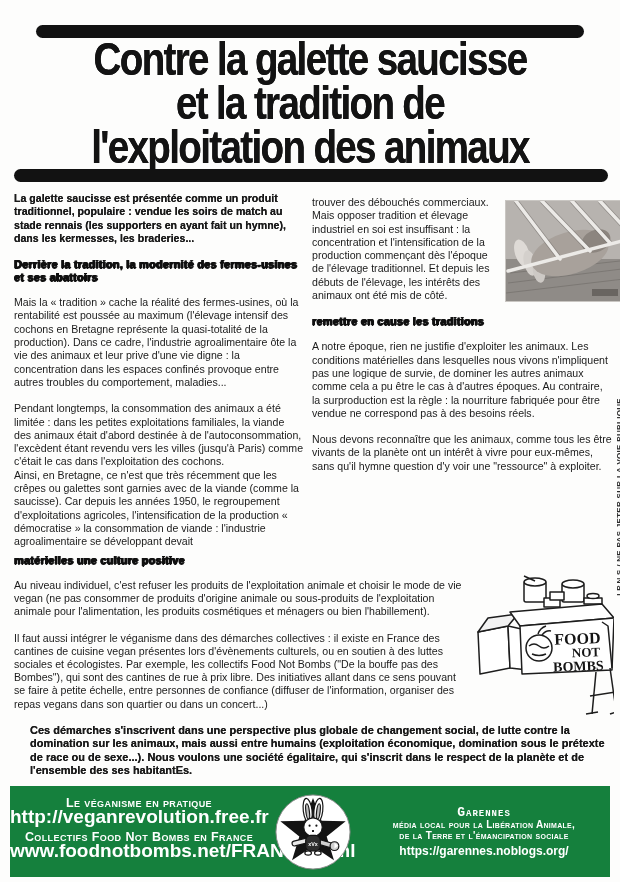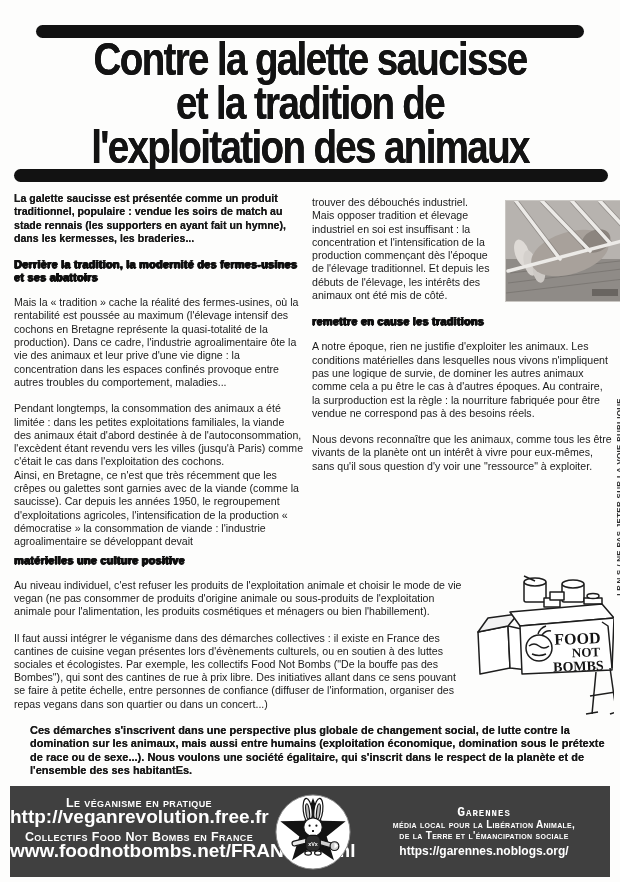--- a/index.html
+++ b/index.html
@@ -40,21 +40,21 @@
     text-shadow:0 0 .4px #1a1a1a;}
   
   .sidenote{
     position:absolute;top:398px;right:5px;transform:rotate(-90deg);
     transform-origin:top right;white-space:nowrap;
     font-size:8px;font-weight:bold;letter-spacing:.3px;color:#2b2b2b;
   }
   
   .footer{
     position:absolute;left:10px;top:786px;width:600px;height:91px;
-    background:#404040;color:#fff;display:flex;align-items:center;justify-content:space-between;
+    background:#15803d;color:#fff;display:flex;align-items:center;justify-content:space-between;
   }
   .f-left{width:258px;text-align:center;}
   .f-center{width:84px;display:flex;justify-content:center;align-items:center;}
   .f-right{width:252px;text-align:center;}
   .sc{font-variant:small-caps;}
   .f-title{font-size:12.5px;font-weight:bold;letter-spacing:.4px;line-height:13px;}
   .f-url{font-size:19px;font-weight:bold;line-height:14px;margin-bottom:7px;}
   .f-url.last{margin-bottom:8px;}
   .g-title{font-size:13px;font-weight:bold;letter-spacing:1px;line-height:13px;font-family:Liberation Mono, monospace;}
   .g-line{font-size:10px;font-weight:bold;letter-spacing:.3px;line-height:11.5px;}
@@ -105,25 +105,25 @@
         <g stroke="#eceae7" stroke-width="3.5" stroke-linecap="round">
           <path d="M10,0 L54,58" fill="none"></path>
             <path d="M36,0 L84,50" fill="none"></path>
           <path d="M66,0 L104,42" fill="none"></path>
             <path d="M94,0 L118,26" fill="none"></path>
           <path d="M2,70 L116,40" fill="none"></path>
         </g>
         <rect x="86" y="88" width="26" height="7" fill="#5f5b58" opacity=".8"></rect>
       </svg>
     </span>
-    <p class="tight">trouver des débouchés industriel.</p>
+    <p class="tight">trouver des débouchés commerciaux.</p>
     <p>Mais opposer tradition et élevage industriel en soi est insuffisant : la concentration et l'intensification de la production commençant dès l'époque de l'élevage traditionnel. Et depuis les débuts de l'élevage, les intérêts des animaux ont été mis de côté.</p>
     <h2 class="ink">remettre en cause les traditions</h2>
     <p>A notre époque, rien ne justifie d'exploiter les animaux. Les conditions matérielles dans lesquelles nous vivons n'impliquent pas une logique de survie, de dominer les autres animaux comme cela a pu être le cas à d'autres époques. Au contraire, la surproduction est la règle : la nourriture fabriquée pour être vendue ne correspond pas à des besoins réels.</p>
-    <p>Nous devons reconnaître que les animaux, comme tous les être vivants de la planète ont un intérêt à vivre pour eux-mêmes, sans qu'il sous question d'y voir une "ressource" à exploiter.</p>
+    <p>Nous devons reconnaître que les animaux, comme tous les être vivants de la planète ont un intérêt à vivre pour eux-mêmes, sans qu'il hymne question d'y voir une "ressource" à exploiter.</p>
   </div>
 
   <div class="bottom">
     <span class="fnb">
       <svg width="138" height="152" viewBox="0 0 138 152" xmlns="http://www.w3.org/2000/svg">
         <g fill="#ffffff" stroke="#1d1d1d" stroke-width="1.5" stroke-linejoin="round">
 
           <path d="M2,64 L32,58 L34,100 L4,106 Z"></path>
           <path d="M32,58 L50,62 L52,102 L34,100 Z"></path>
           <path d="M2,64 L12,50 L42,46 L32,58 Z" fill="#f2f2f2"></path>

